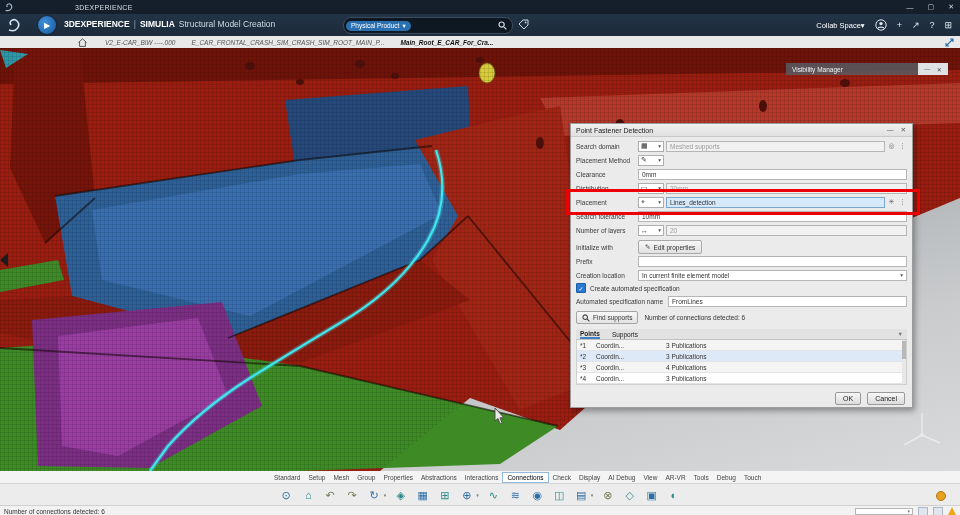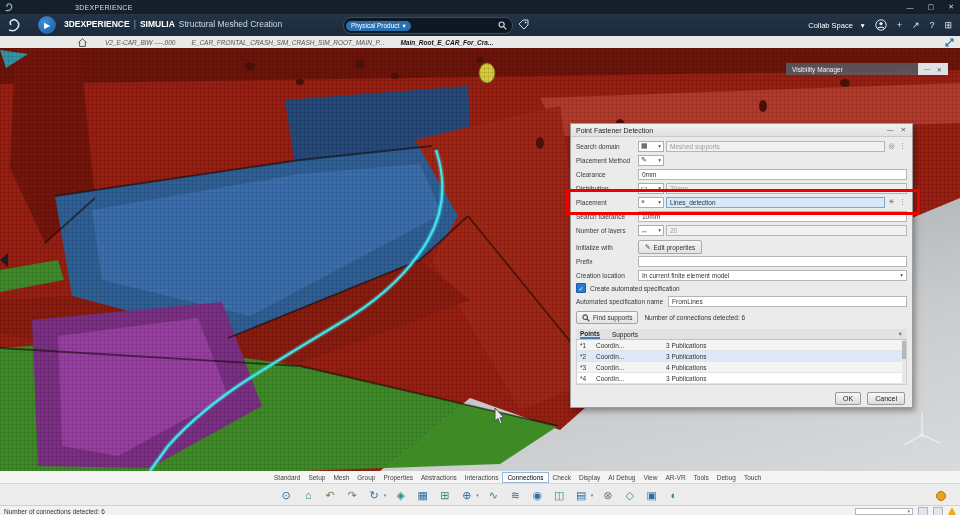--- a/index.html
+++ b/index.html
@@ -21,21 +21,21 @@
   .brandline .b{font-weight:bold;}
   .brandline .sep{color:#8fa2b5;}
   .brandline .light{color:#cfdae4;font-weight:normal;}
   .searchwrap{position:absolute;left:343px;top:3px;width:168px;height:15px;background:#0e1822;border:1px solid #3a4c5e;border-radius:8px;display:flex;align-items:center;}
   .scope{margin-left:2px;background:#2a6fb0;color:#fff;font-size:6.5px;border-radius:6px;padding:1px 5px;display:flex;gap:3px;align-items:center;white-space:nowrap;}
   .searchinput{flex:1;height:100%;}
   .mag{margin-right:5px;}
   .tagicon{position:absolute;left:518px;top:5px;}
   .rightcluster{position:absolute;right:8px;top:0;height:22px;display:flex;align-items:center;gap:10px;font-size:7.5px;}
   .rightcluster .ric{font-size:9px;color:#dfe7ee;}
-  .collab{display:flex;gap:8px;align-items:center;white-space:nowrap;}
+  .collab{display:flex;gap:0;align-items:center;white-space:nowrap;}
 
   
   #tabbar{position:absolute;left:0;top:36px;width:960px;height:12px;background:#e9e9e9;border-bottom:1px solid #cccccc;display:flex;align-items:center;font-size:6.5px;color:#555;}
   #tabbar .home{margin-left:78px;margin-right:10px;}
   .doctab{padding:0 8px;white-space:nowrap;font-style:italic;}
   .doctab.active{font-weight:bold;color:#111;}
   .tab-expand{position:absolute;right:6px;top:2px;}
 
   
   #viewport{position:absolute;left:0;top:48px;width:960px;height:423px;background:linear-gradient(165deg,#7e8286 0%,#a7abae 45%,#c9cbcd 75%,#d8dadb 100%);overflow:hidden;}
@@ -123,21 +123,21 @@
 
   <div id="appbar">
     <svg class="ds-logo" width="16" height="14" viewBox="0 0 16 14">
         <path d="M3,12 C11,15 15,7 11,3 C8,0 2,3 5,7" stroke="#cfe3f5" stroke-width="1.6" fill="none"></path>
       </svg>
     <div class="compass">▶</div>
     <div class="brandline">
       <span class="b">3DEXPERIENCE</span>
       <span class="sep">|</span>
       <span class="b">SIMULIA</span>
-      <span class="light">Structural Meshed Creation</span>
+      <span class="light">Structural Model Creation</span>
     </div>
     <div class="searchwrap">
       <span class="scope">
         <span>Physical Product</span>
         <span>▾</span>
       </span>
       <span class="searchinput"></span>
       <svg class="mag" width="9" height="9" viewBox="0 0 9 9">
           <circle cx="3.6" cy="3.6" r="2.6" stroke="#cfd9e2" stroke-width="1.2" fill="none"></circle>
           <line x1="5.6" y1="5.6" x2="8.4" y2="8.4" stroke="#cfd9e2" stroke-width="1.2"></line>

